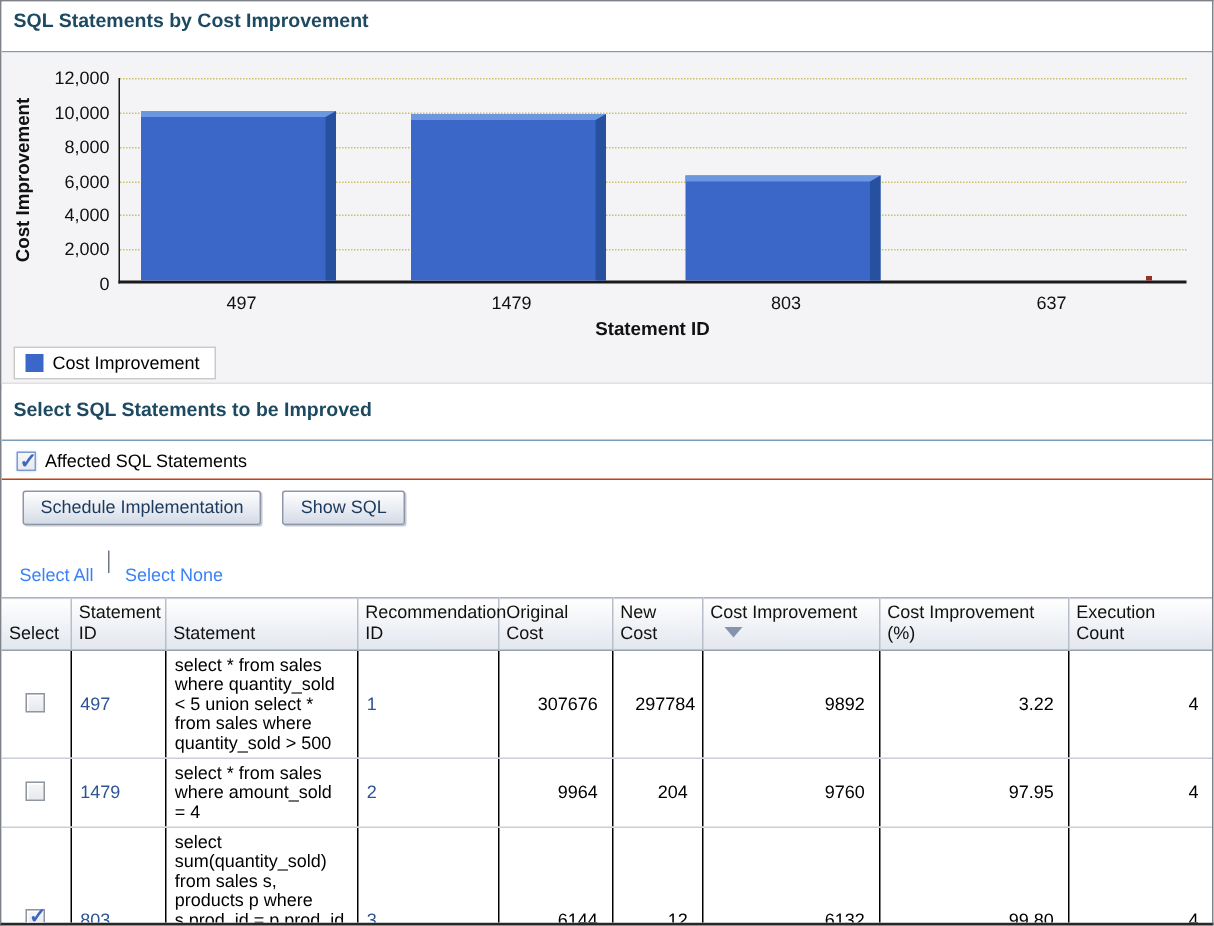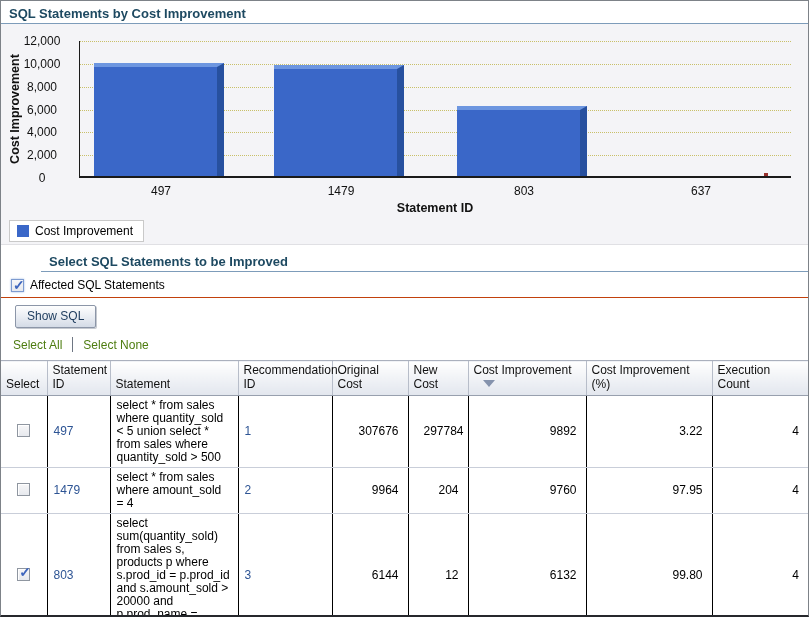--- a/index.html
+++ b/index.html
@@ -6,29 +6,29 @@
   html,body { width:809px; height:617px; }
   body {
     font-family:"Liberation Sans", sans-serif;
     font-size:12px; color:#000; background:#fff;
     border:1px solid #7d8288; border-bottom:2px solid #26282c;
     overflow:hidden; position:relative;
   }
   
   .sec-title {
     font-size:13px; font-weight:bold; color:#1d4961;
-    padding:5px 8px 2px 8px; border-bottom:1px solid #7d9cba;
+    padding:5px 8px 13px 8px; border-bottom:1px solid #7d9cba;
     background:#fff;
   }
   
   .chart-panel { position:relative; height:221px; background:#f4f4f7; border-bottom:1px solid #e0e0e4; }
   .plot { position:absolute; left:78px; top:17px; width:712px; height:137px;
           border-left:1px solid #1a1a1a; border-bottom:2px solid #1a1a1a; }
   .gridline { position:absolute; left:0; width:100%; height:0; border-top:1px dotted #c9c069; }
-  .ylab { position:absolute; left:10px; width:62px; text-align:center; font-size:12px; color:#111; }
+  .ylab { position:absolute; left:10px; width:62px; text-align:right; font-size:12px; color:#111; }
   .yaxis-title { position:absolute; left:-56px; top:78px; width:140px; text-align:center;
                  transform:rotate(-90deg); font-weight:bold; font-size:12.5px; color:#111; }
   .bar { position:absolute; bottom:0; background:#3a67c8;
          border-top:4px solid #6d96e0; border-right:7px solid #27509f; }
   .bar.zero { border:none; background:#97302c; }
   .xlab { position:absolute; top:160px; width:80px; margin-left:-40px; text-align:center; font-size:12px; color:#111; }
   .xaxis-title { position:absolute; top:177px; left:434px; width:200px; margin-left:-100px;
                  text-align:center; font-weight:bold; font-size:12.5px; color:#111; }
   .legend { position:absolute; left:8px; top:196px; background:#fff; border:1px solid #c9c9c9;
             padding:3px 10px 3px 7px; display:flex; align-items:center; gap:6px; }
@@ -39,21 +39,21 @@
         display:inline-block; position:relative; flex:none; box-shadow:inset 1px 1px 0 #fff; }
   .cb.focus { border-color:#7d9bd0; box-shadow:0 0 2px #9db8e4; }
   .cb.checked::after { content:"\2713"; position:absolute; left:1px; top:-3px;
                        color:#3f66bd; font-size:14px; font-weight:bold; }
   .buttons-row { padding:7px 0 0 14px; display:flex; gap:14px; }
   .btn { font-family:"Liberation Sans",sans-serif; font-size:12px; color:#1c3a5c;
          padding:3px 11px 4px 11px; border:1px solid #8c96a8; border-radius:2px;
          background:linear-gradient(#fefefe, #e6eaf1 60%, #d4dbe6);
          box-shadow:1px 1px 0 rgba(90,100,120,.35); cursor:pointer; }
   .links-row { padding:9px 12px 7px 12px; display:flex; align-items:center; gap:10px; }
-  .tlink { color:#4d7c0f; text-decoration:none; cursor:pointer; }
+  .tlink { color:#3b82f6; text-decoration:none; cursor:pointer;margin-top:17px; }
   .vsep { display:inline-block; width:0; height:15px; border-left:1px solid #6e7683; }
   
   table { border-collapse:collapse; width:807px; table-layout:fixed; margin-top:1px; }
   thead th { background:linear-gradient(#ffffff, #e2e6ee); font-weight:normal; font-size:12px;
              text-align:left; vertical-align:bottom; padding:2px 5px 4px 5px;
              border-top:1px solid #aab0bd; border-bottom:1px solid #98a0ae; border-left:1px solid #b7bdc9;
              color:#111; }
   thead th:first-child { border-left:none; }
   tbody td { border-left:1px solid #000000; border-bottom:1px solid #c9ced9;
              padding:3px 6px; vertical-align:middle; font-size:12px; line-height:13px; background:#fff; }
@@ -100,28 +100,29 @@
       <div class="xlab" style="left: 523px;">803</div>
       <div class="xlab" style="left: 700px;">637</div>
     </div>
   <div class="xaxis-title">Statement ID</div>
   <div class="legend">
     <span class="legend-swatch"></span>
     <span>Cost Improvement</span>
   </div>
 </div>
 
-<div class="sec-title" style="margin-top:4px;margin-left:40px;">Select SQL Statements to be Improved</div>
+<div class="sec-title" style="margin-top:4px;">Select SQL Statements to be Improved</div>
 
 <div class="affected-row">
   <span class="cb checked focus"></span>
   <span>Affected SQL Statements</span>
 </div>
 
 <div class="buttons-row">
+  <button class="btn">Schedule Implementation</button>
   <button class="btn">Show SQL</button>
 </div>
 
 <div class="links-row">
   <span class="tlink">Select All</span>
   <span class="vsep"></span>
   <span class="tlink">Select None</span>
 </div>
 
 <table>

